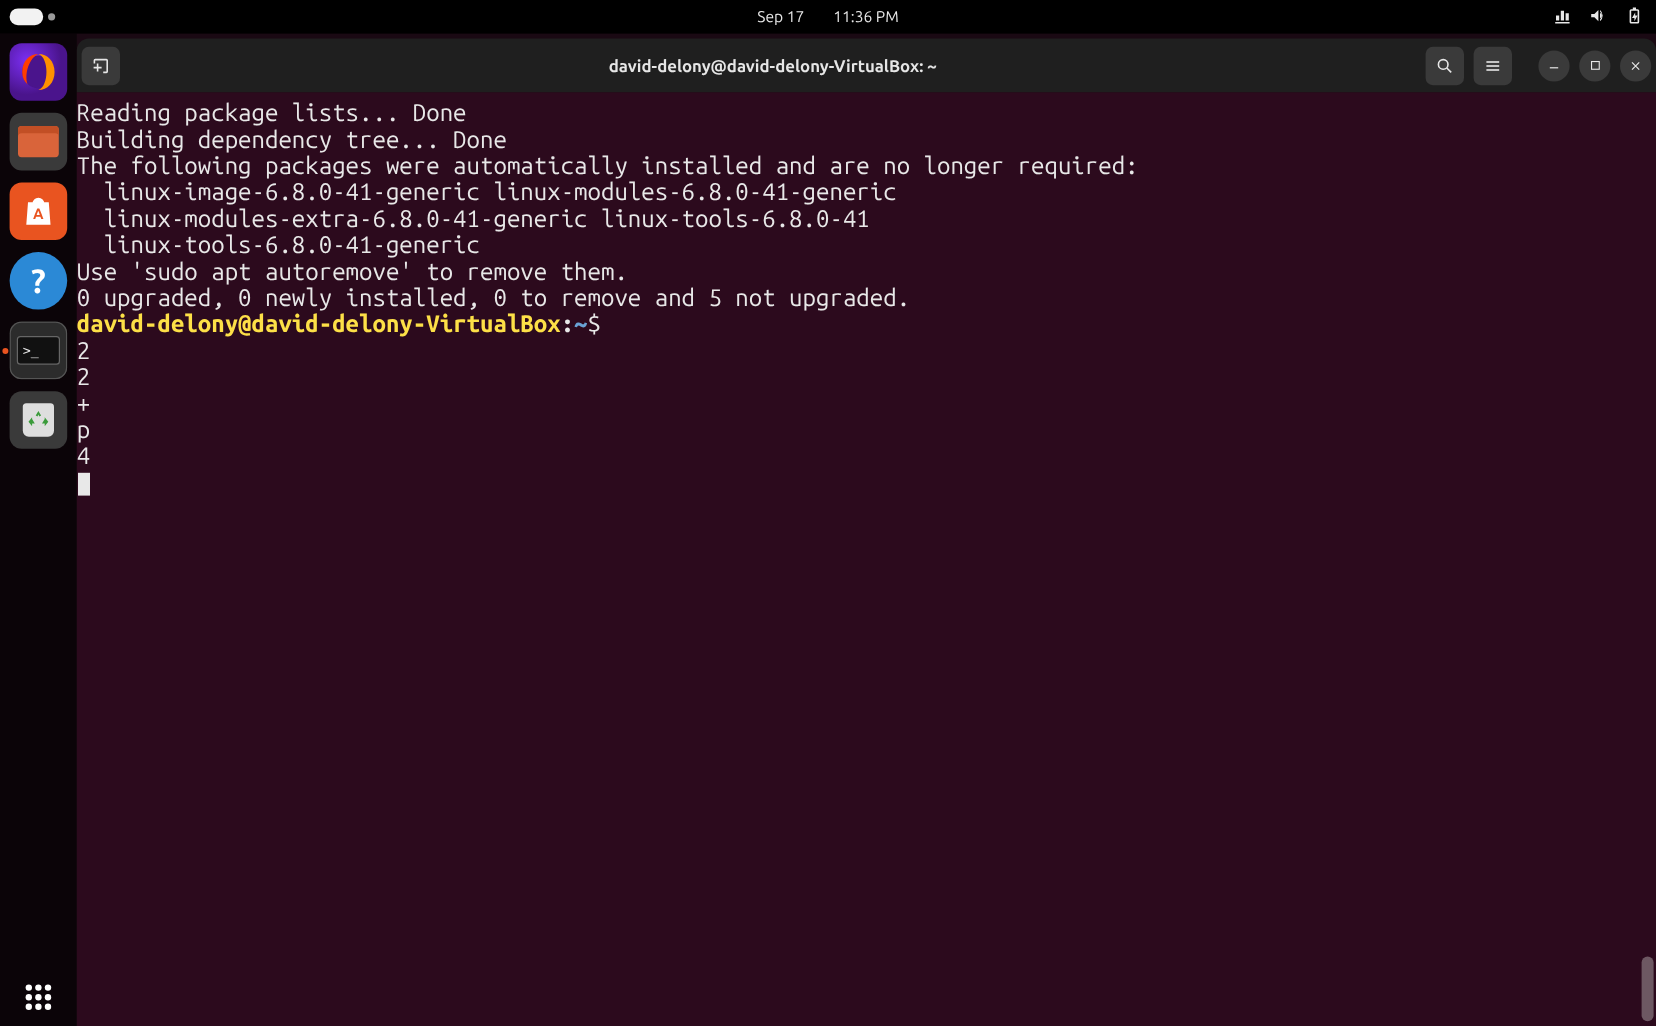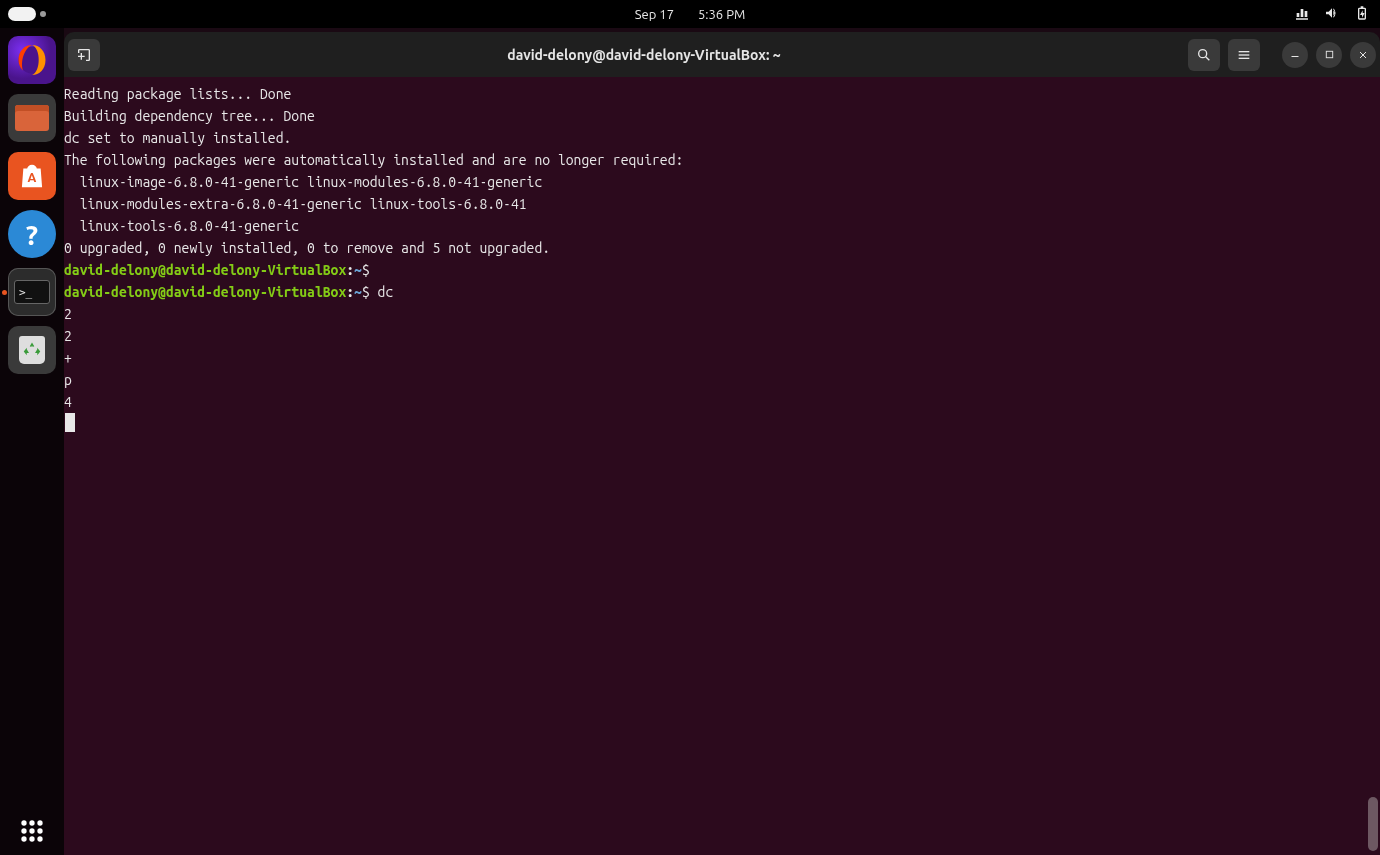--- a/index.html
+++ b/index.html
@@ -67,46 +67,46 @@
     width:32px; height:32px; border-radius:6px; background:#3a3a3a;
     display:flex; align-items:center; justify-content:center; color:#e6e6e6;
   }
   .tb-circle{
     width:26px; height:26px; border-radius:50%; background:#3a3a3a;
     display:flex; align-items:center; justify-content:center; color:#e6e6e6; font-size:13px;
   }
   .term-body{
     flex:1; background:#2c0a1d; padding:6px 0 0 0;
     font-family: "Ubuntu Mono","DejaVu Sans Mono",monospace;
-    font-size:14px; line-height:22px; color:#e8e8e8;
+    font-size:20px; line-height:22px; color:#e8e8e8;
     position:relative; overflow:hidden;
   }
   .line{white-space:pre; padding-left:0;}
-  .prompt-user{color:#84cc16; font-weight:bold;}
+  .prompt-user{color:#fde047; font-weight:bold;}
   .prompt-colon{color:#e8e8e8; font-weight:bold;}
   .prompt-path{color:#6aa3d5; font-weight:bold;}
   .prompt-dollar{color:#e8e8e8;}
   .cursor{
     display:inline-block; width:10px; height:19px; background:#e8e8e8; vertical-align:text-bottom; margin-left:1px;
   }
   .scrollbar{
     position:absolute; right:2px; bottom:4px; width:10px; height:54px;
     background:#6d5862; border-radius:5px;
   }
 </style>
 </head>
 <body>
 
 <div class="topbar">
   <div class="left">
     <div class="pill"></div>
   </div>
   <div class="topcenter">
     <span>Sep 17</span>
-    <span>5:36 PM</span>
+    <span>11:36 PM</span>
   </div>
   <div class="right">
     <span>
       <svg class="icon-svg" viewBox="0 0 24 24">
           <path d="M4 18h4v-6H4v6zm6 0h4V6h-4v12zm6 0h4v-9h-4v9zM3 20h18v2H3z"></path>
         </svg>
     </span>
     <span>
       <svg class="icon-svg" viewBox="0 0 24 24">
           <path d="M3 10v4h4l5 5V5L7 10H3zm13 2a4 4 0 0 0-2-3.5v7A4 4 0 0 0 16 12zm-2-7v2a7 7 0 0 1 0 10v2a9 9 0 0 0 0-14z"></path>
@@ -206,28 +206,27 @@
         <svg width="12" height="12" viewBox="0 0 24 24">
             <path d="M6 6l12 12M18 6L6 18" stroke="#e6e6e6" stroke-width="2"></path>
           </svg>
       </div>
     </div>
   </div>
 
   <div class="term-body">
 <div class="line">Reading package lists... Done</div>
 <div class="line">Building dependency tree... Done</div>
-<div class="line">dc set to manually installed.</div>
 <div class="line">The following packages were automatically installed and are no longer required:</div>
 <div class="line">  linux-image-6.8.0-41-generic linux-modules-6.8.0-41-generic</div>
 <div class="line">  linux-modules-extra-6.8.0-41-generic linux-tools-6.8.0-41</div>
 <div class="line">  linux-tools-6.8.0-41-generic</div>
+<div class="line">Use 'sudo apt autoremove' to remove them.</div>
 <div class="line">0 upgraded, 0 newly installed, 0 to remove and 5 not upgraded.</div>
 <div class="line"><span class="prompt-user">david-delony@david-delony-VirtualBox</span><span class="prompt-colon">:</span><span class="prompt-path">~</span><span class="prompt-dollar">$</span><span> </span></div>
-<div class="line"><span class="prompt-user">david-delony@david-delony-VirtualBox</span><span class="prompt-colon">:</span><span class="prompt-path">~</span><span class="prompt-dollar">$</span><span> dc</span></div>
 <div class="line">2</div>
 <div class="line">2</div>
 <div class="line">+</div>
 <div class="line">p</div>
 <div class="line">4</div>
 <div class="line"><span class="cursor"></span></div>
     <div class="scrollbar"></div>
   </div>
 </div>
 

